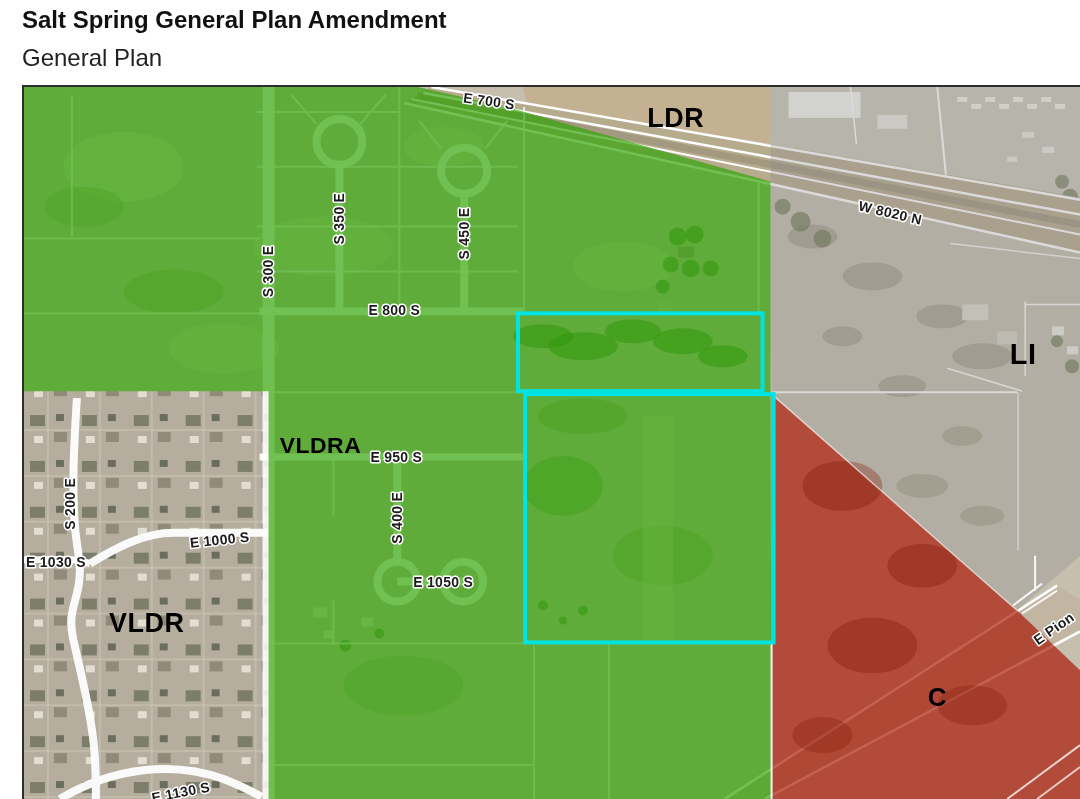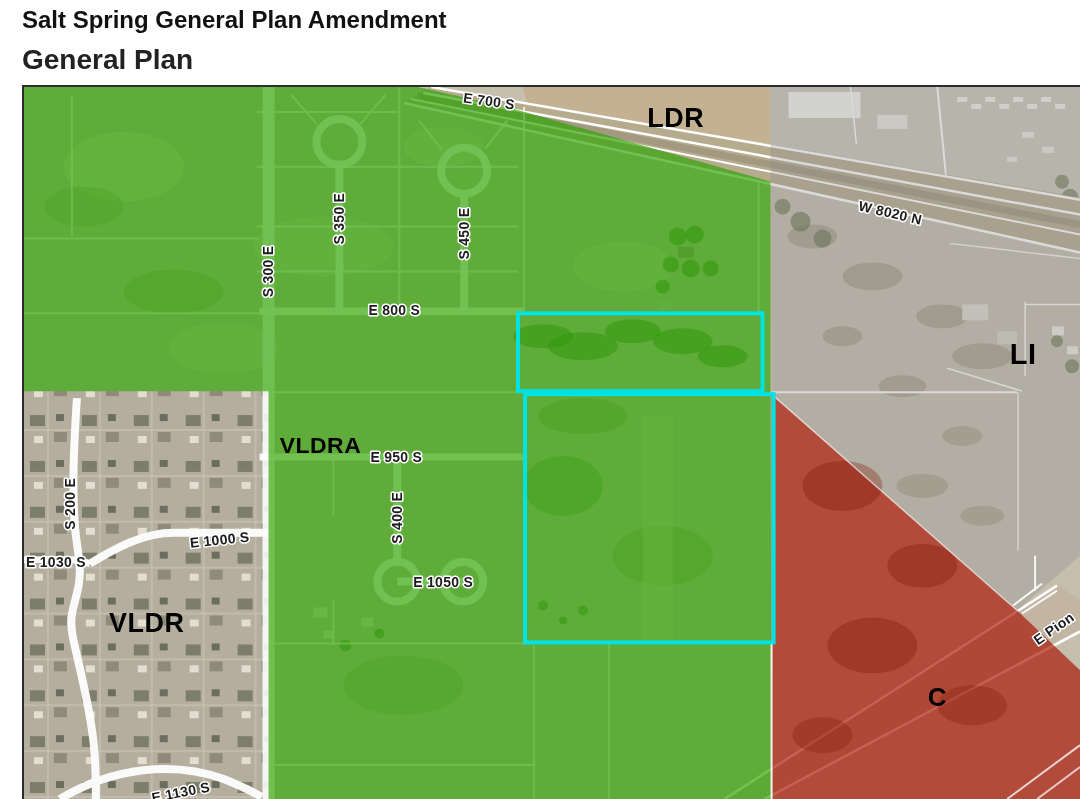--- a/index.html
+++ b/index.html
@@ -1,18 +1,18 @@
 <!DOCTYPE html>
 <html><head>
 <meta charset="utf-8">
 <style>
   html,body{margin:0;padding:0;background:#ffffff;width:1080px;height:799px;overflow:hidden;}
   .page{position:relative;width:1080px;height:799px;font-family:"Liberation Sans",sans-serif;}
   .title{position:absolute;left:22px;top:6px;font-size:24px;font-weight:bold;color:#111;}
-  .subtitle{position:absolute;left:22px;top:44px;font-size:28px;font-weight:bold;color:#222;}
+  .subtitle{position:absolute;left:22px;top:44px;font-size:24px;font-weight:normal;color:#222;}
   .map-frame{position:absolute;left:22px;top:85px;width:1056px;height:712px;
              border-left:2px solid #2d2d2d;border-top:2px solid #2d2d2d;background:#c6bfae;}
   svg{display:block;}
   .street-lbl{font-family:"Liberation Sans",sans-serif;font-size:14px;font-weight:bold;fill:#1c1c1c;
               stroke:#ffffff;stroke-width:3px;stroke-linejoin:round;paint-order:stroke;letter-spacing:.3px;}
   .zone-lbl{font-family:"Liberation Sans",sans-serif;font-weight:bold;fill:#000;letter-spacing:.5px;}
 </style>
 </head>
 <body>
 

